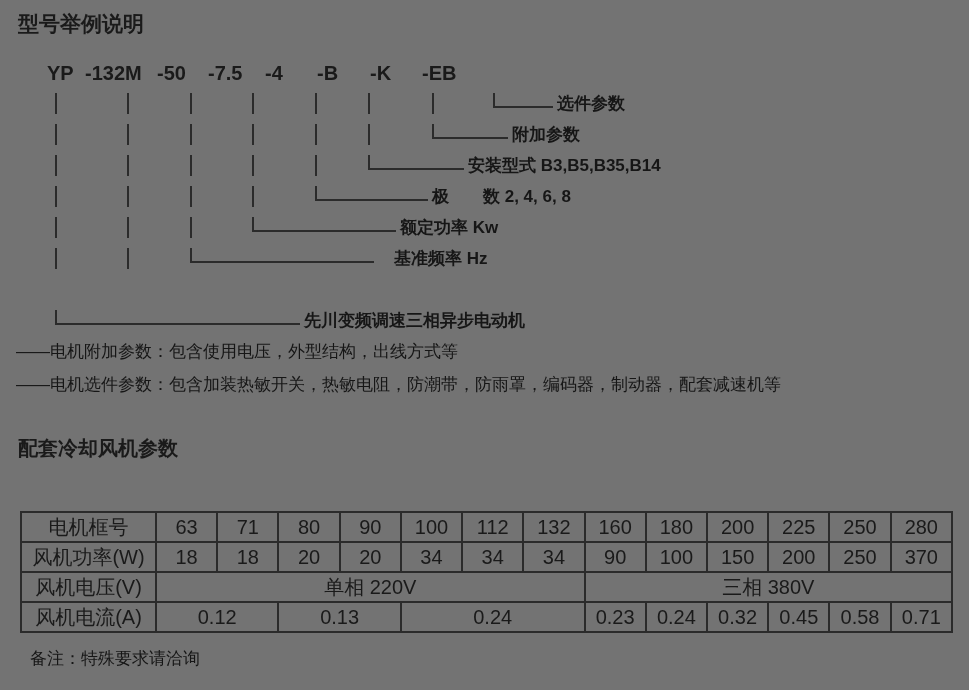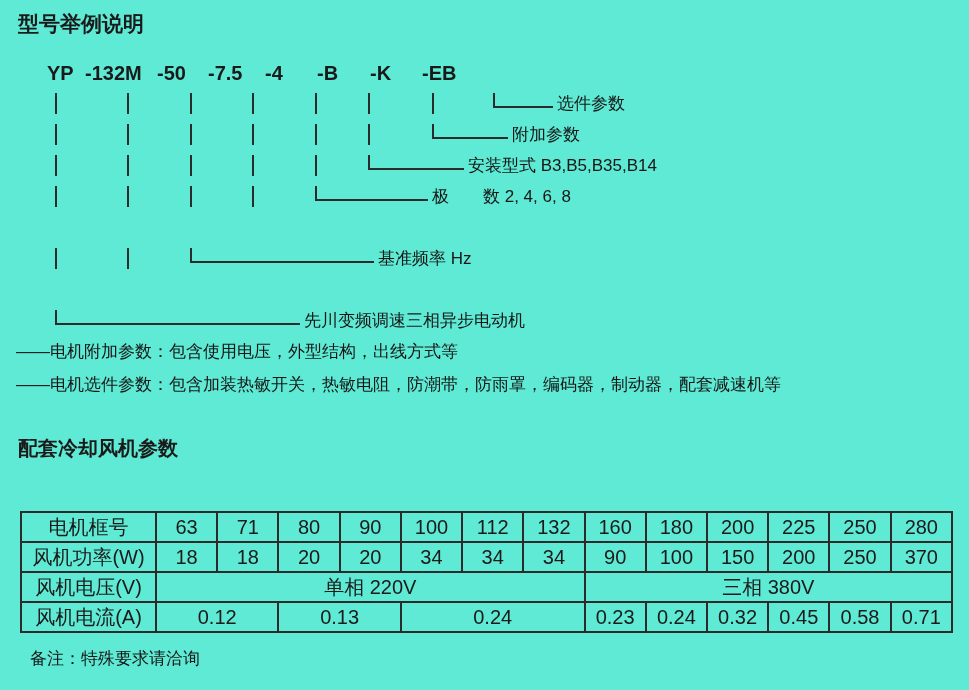--- a/index.html
+++ b/index.html
@@ -1,19 +1,19 @@
 <!DOCTYPE html>
 <html><head>
 <meta charset="utf-8">
 <style>
   html,body{margin:0;padding:0;background:#fff;}
   .page{
     position:relative;
     width:969px;height:690px;
-    background:#5eead4;
+    background:#737373;
     color:#1a1a1a;
     font-family:"Liberation Sans","DejaVu Sans",sans-serif;
     overflow:hidden;
   }
   .page-title{
     position:absolute;left:18px;top:12px;
     font-size:21px;font-weight:700;line-height:24px;margin:0;
   }
   
   .diagram{position:absolute;left:0;top:62px;width:969px;height:272px;padding-left:20px;}
@@ -23,21 +23,21 @@
   }
   .diag-row{position:absolute;left:0;width:969px;height:31px;}
   .vbar{position:absolute;top:0;width:2px;height:21px;background:#2b2b2b;}
   .corner{
     position:absolute;top:0;height:13px;
     border-left:2px solid #2b2b2b;
     border-bottom:2px solid #2b2b2b;
   }
   .diag-label{
     position:absolute;top:1px;
-    font-size:17px;line-height:20px;white-space:nowrap;color:#161616;
+    font-size:17px;line-height:20px;white-space:nowrap;color:#161616;font-weight:bold;
   }
   
   .note{
     position:absolute;left:16px;width:950px;
     font-size:17px;line-height:22px;white-space:nowrap;color:#161616;
   }
   
   .section-title{
     position:absolute;left:18px;top:436px;
     font-size:20px;font-weight:700;line-height:24px;margin:0;
@@ -110,26 +110,33 @@
 
     <div class="diag-row" style="top:124px">
       <div class="vbar" style="left:55px"></div>
       <div class="vbar" style="left:127px"></div>
       <div class="vbar" style="left:190px"></div>
       <div class="vbar" style="left:252px"></div>
       <div class="corner" style="left:315px;width:111px"></div>
       <span class="diag-label" style="left:432px">极　　数 2, 4, 6, 8</span>
     </div>
 
+    <div class="diag-row" style="top:155px">
+      <div class="vbar" style="left:55px"></div>
+      <div class="vbar" style="left:127px"></div>
+      <div class="vbar" style="left:190px"></div>
+      <div class="corner" style="left:252px;width:142px"></div>
+      <span class="diag-label" style="left:400px">额定功率 Kw</span>
+    </div>
 
     <div class="diag-row" style="top:186px">
       <div class="vbar" style="left:55px"></div>
       <div class="vbar" style="left:127px"></div>
       <div class="corner" style="left:190px;width:182px"></div>
-      <span class="diag-label" style="left:378px">基准频率 Hz</span>
+      <span class="diag-label" style="left:394px">基准频率 Hz</span>
     </div>
 
 
     <div class="diag-row" style="top:248px">
       <div class="corner" style="left:55px;width:243px"></div>
       <span class="diag-label" style="left:304px">先川变频调速三相异步电动机</span>
     </div>
   </div>
 
   <div class="note" style="top:341px">——电机附加参数：包含使用电压，外型结构，出线方式等</div>

